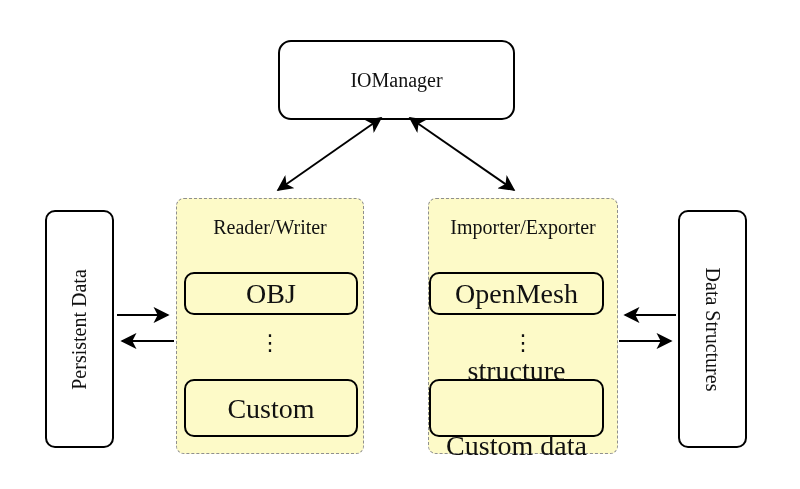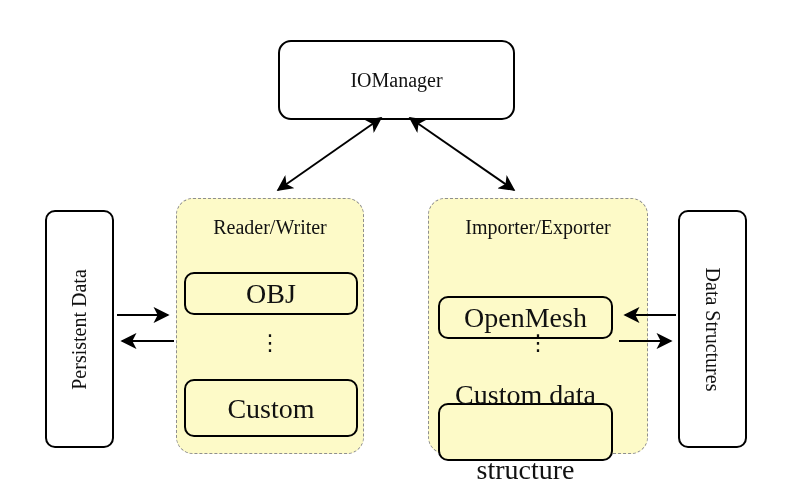--- a/index.html
+++ b/index.html
@@ -34,24 +34,24 @@
     width: 237px; height: 80px;
     border-radius: 13px;
   }
   .panel {
     position: absolute;
     box-sizing: border-box;
     top: 198px;
     height: 256px;
     background: #fdfac8;
     border: 1.6px dashed #8f8f8f;
-    border-radius: 17px;
+    border-radius: 8px;
   }
   .panel-left  { left: 176px; width: 188px; }
-  .panel-right { left: 428px; width: 220px; }
+  .panel-right { left: 428px; width: 190px; }
   .panel-title {
     position: absolute;
     top: 17px; left: 0;
     width: 100%;
     text-align: center;
     font-size: 20px;
   }
   .item {
     position: absolute;
     box-sizing: border-box;
@@ -62,21 +62,21 @@
     flex-direction: column;
     align-items: center;
     justify-content: center;
     text-align: center;
     font-size: 28px;
     line-height: 1.25;
   }
   .item-top    { top: 73px;  height: 43px; }
   .item-bottom { top: 180px; height: 58px; gap: 40px; }
   .panel-left  .item { left: 7px; width: 174px; }
-  .panel-right .item { left: 9px; width: 175px; margin-top: 24px; }
+  .panel-right .item { left: 0; width: 175px; }
   .dots {
     position: absolute;
     top: 133px; left: 0;
     width: 100%;
     text-align: center;
     font-size: 22px;
     line-height: 1;
     font-family: "DejaVu Sans", sans-serif;
   }
   .vbox {
@@ -127,22 +127,22 @@
     </div>
   </div>
 
   <div class="panel panel-right">
     <div class="panel-title">Importer/Exporter</div>
     <div class="item item-top">
       <span>OpenMesh</span>
     </div>
     <div class="dots">⋮</div>
     <div class="item item-bottom">
+      <span>structure</span>
       <span>Custom data</span>
-      <span>structure</span>
     </div>
   </div>
 
   <div class="vbox vbox-left">
     <span>Persistent Data</span>
   </div>
 
   <div class="vbox vbox-right">
     <span>Data Structures</span>
   </div>

